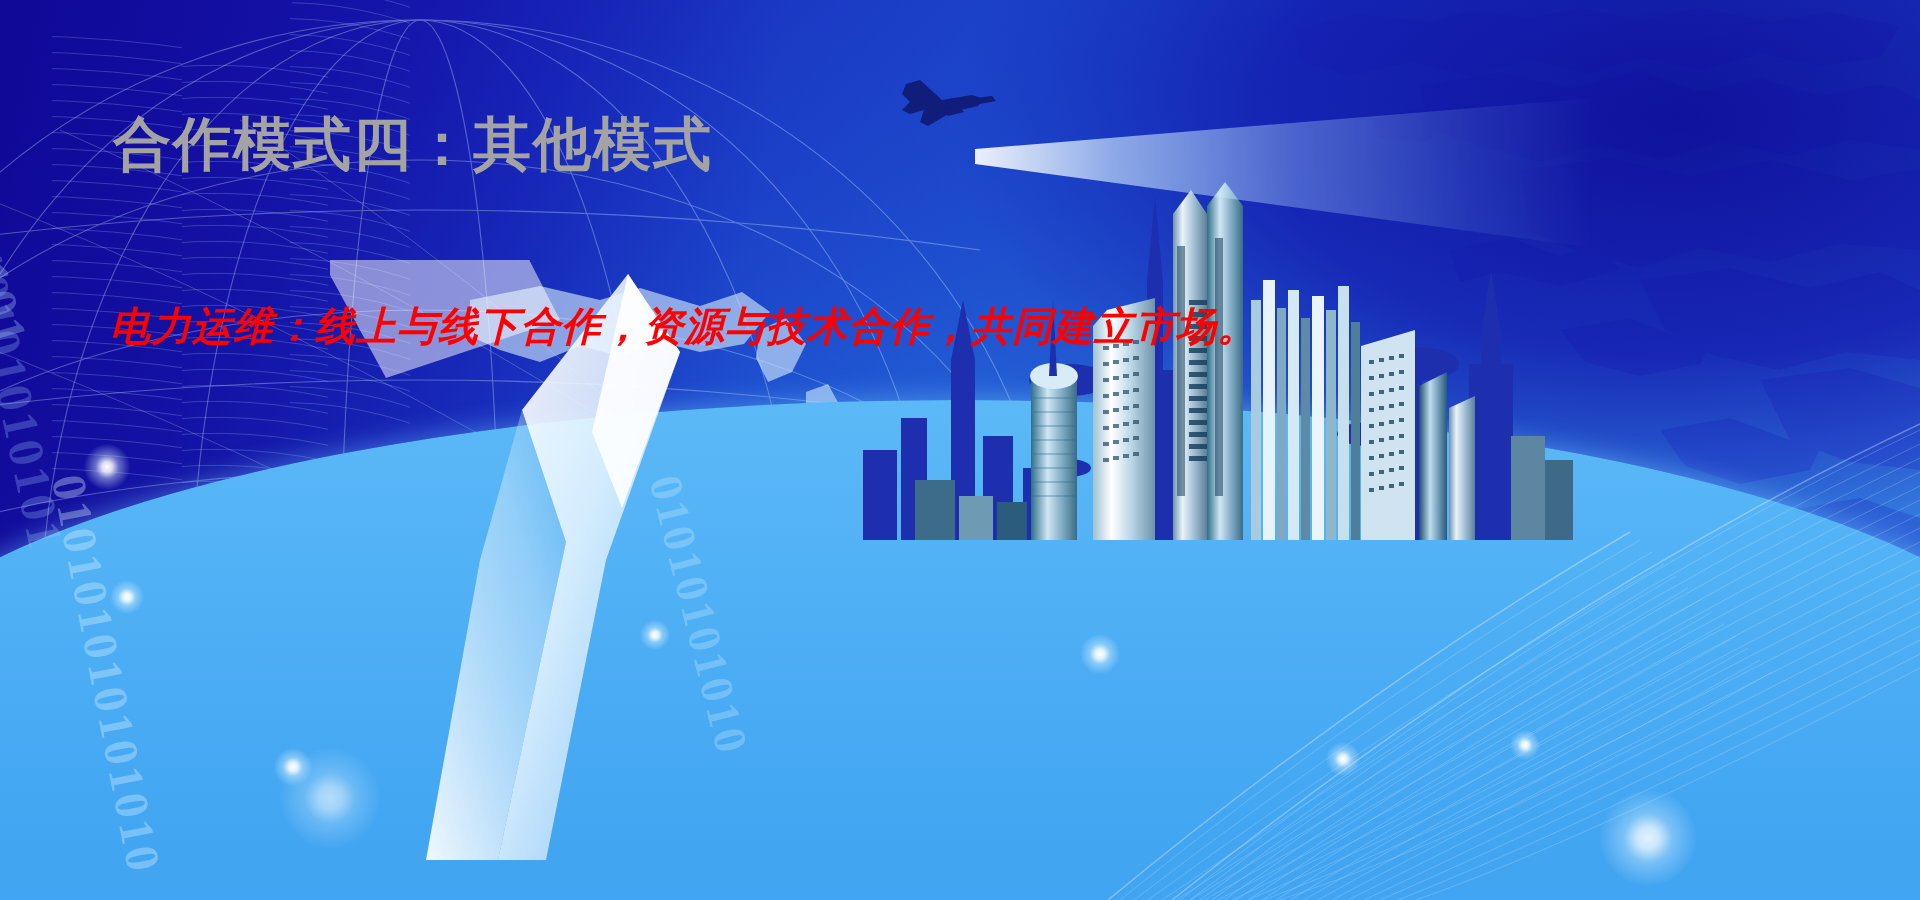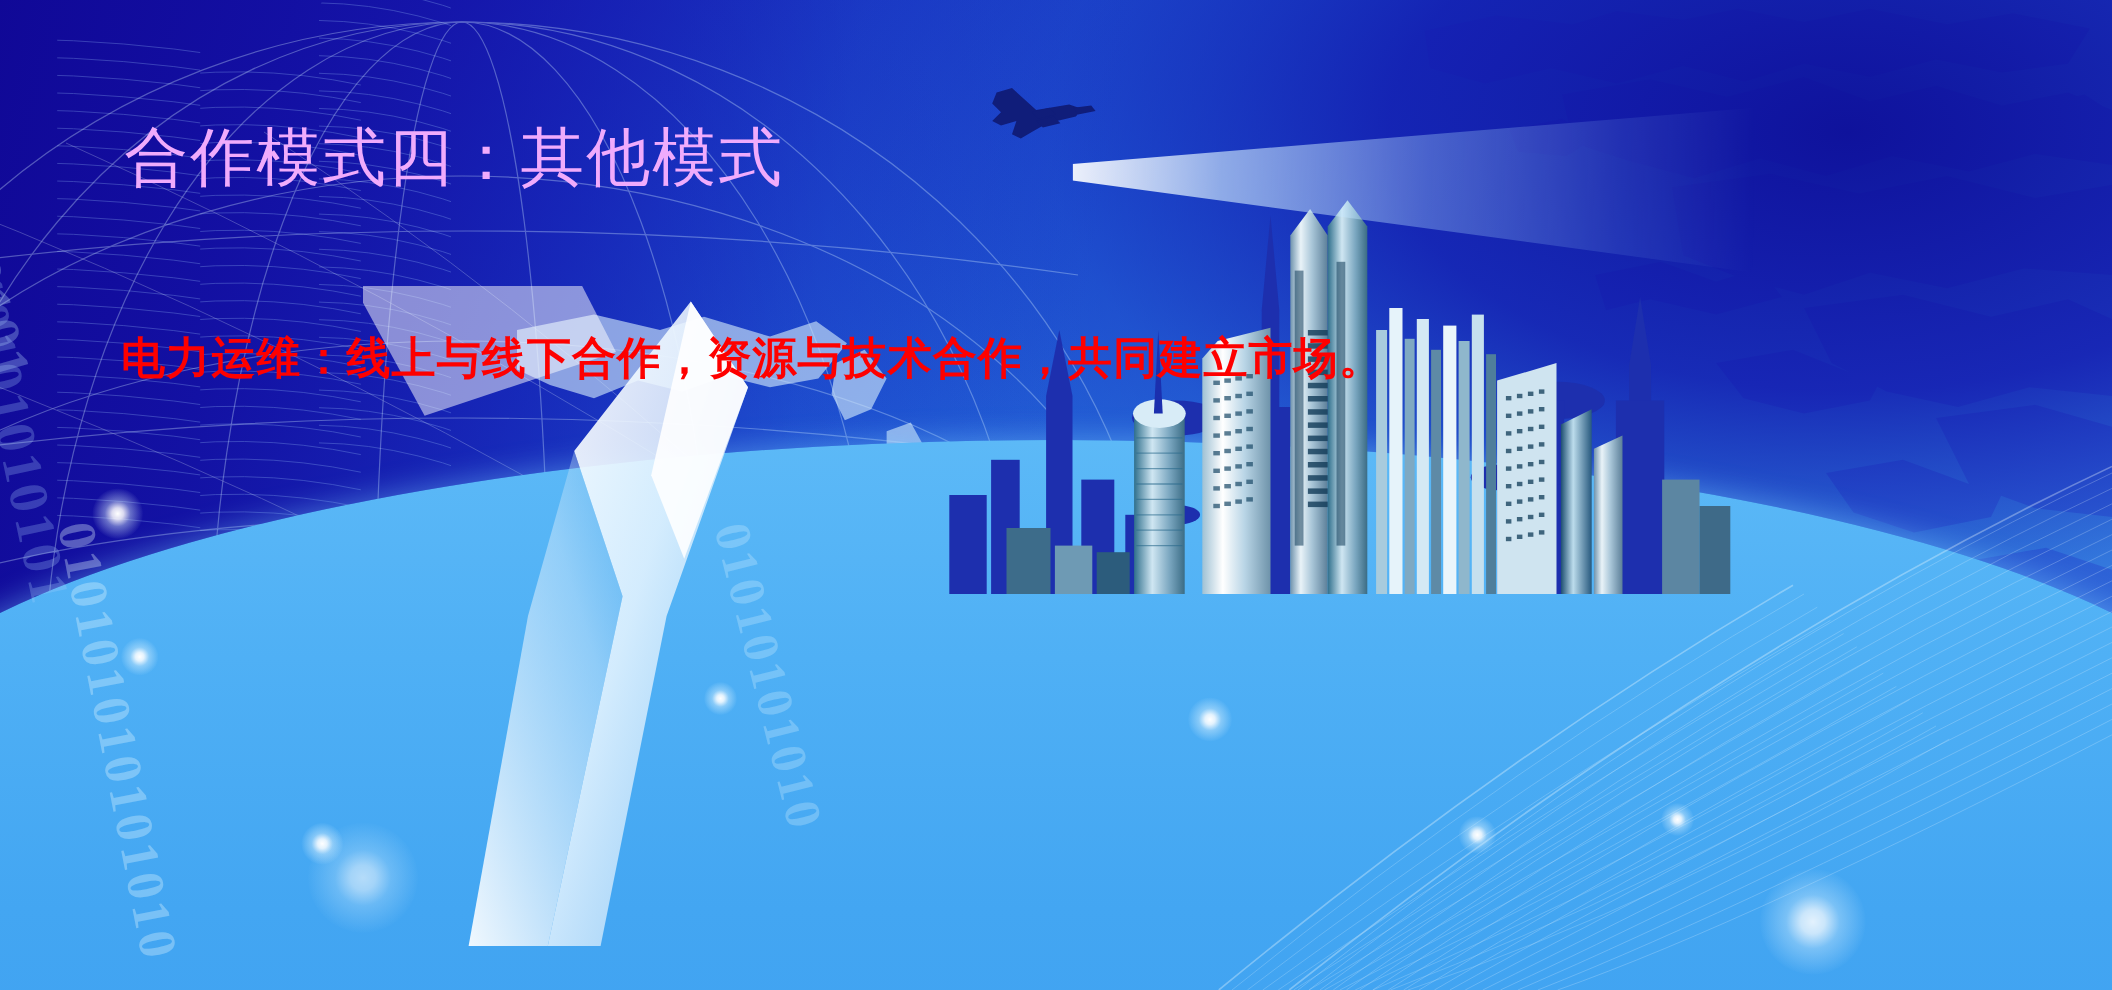--- a/index.html
+++ b/index.html
@@ -138,39 +138,40 @@
        rgba(190,230,255,0.0) 72%);
     pointer-events: none;
   }
 
   
   #title {
     position: absolute;
     left: 113px;
     top: 112px;
     font-size: 58px;
-    font-weight: 400;
-    color: #f0abfc;
+    font-weight: 700;
+    color: #a3a3a3;
     letter-spacing: 2px;
     line-height: 1.1;
     white-space: nowrap;
   }
   #body-block {
     position: absolute;
     left: 110px;
     top: 296px;
     width: 1520px;
   }
   .body-line {
     font-size: 40px;
     font-weight: 700;
     color: #fe0000;
     line-height: 1.52;
     letter-spacing: 1px;
     white-space: nowrap;
+    font-style: italic;
   }
 </style>
 </head>
 <body>
 
 <div id="slide">
 
   <div class="layer bg-sky"></div>
 
   <svg class="layer map-right" viewBox="0 0 1920 900" preserveAspectRatio="none">

